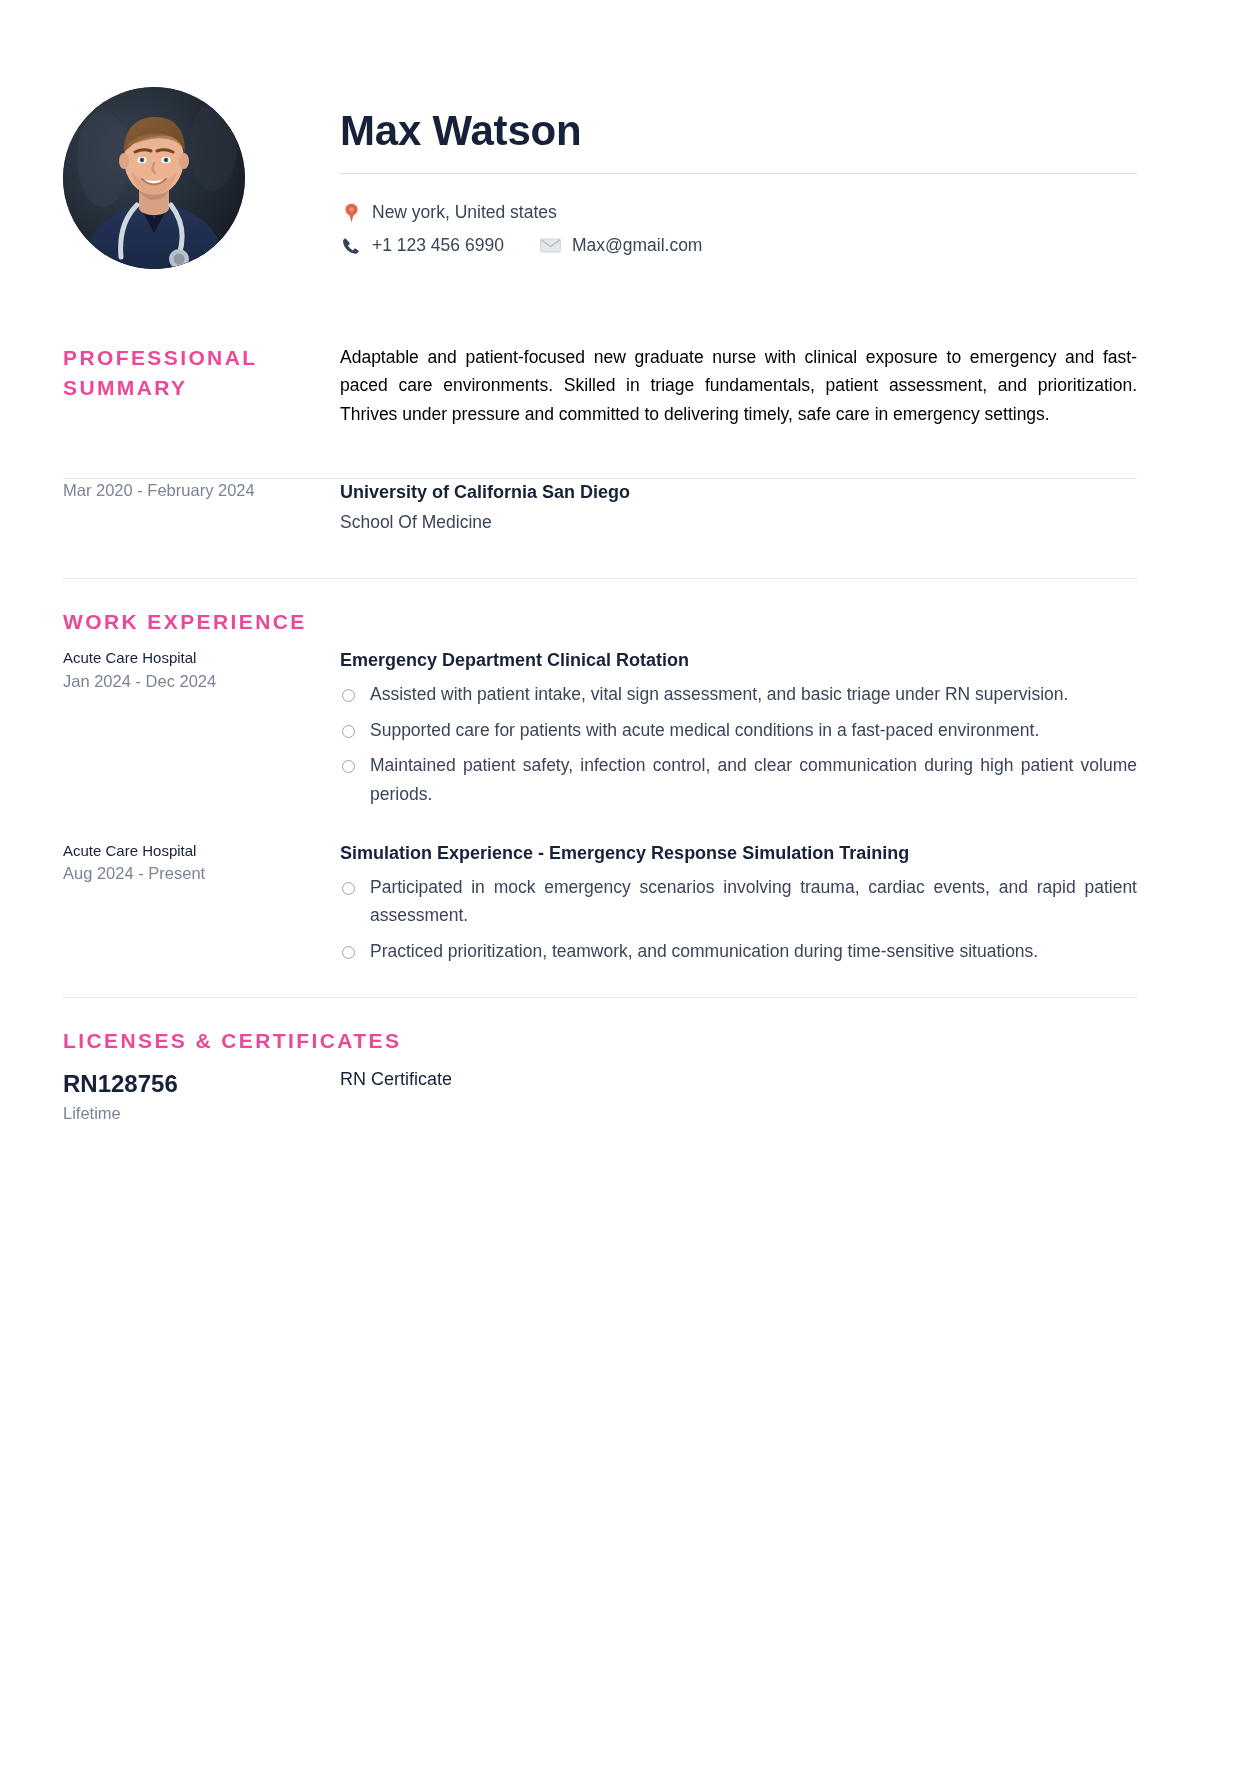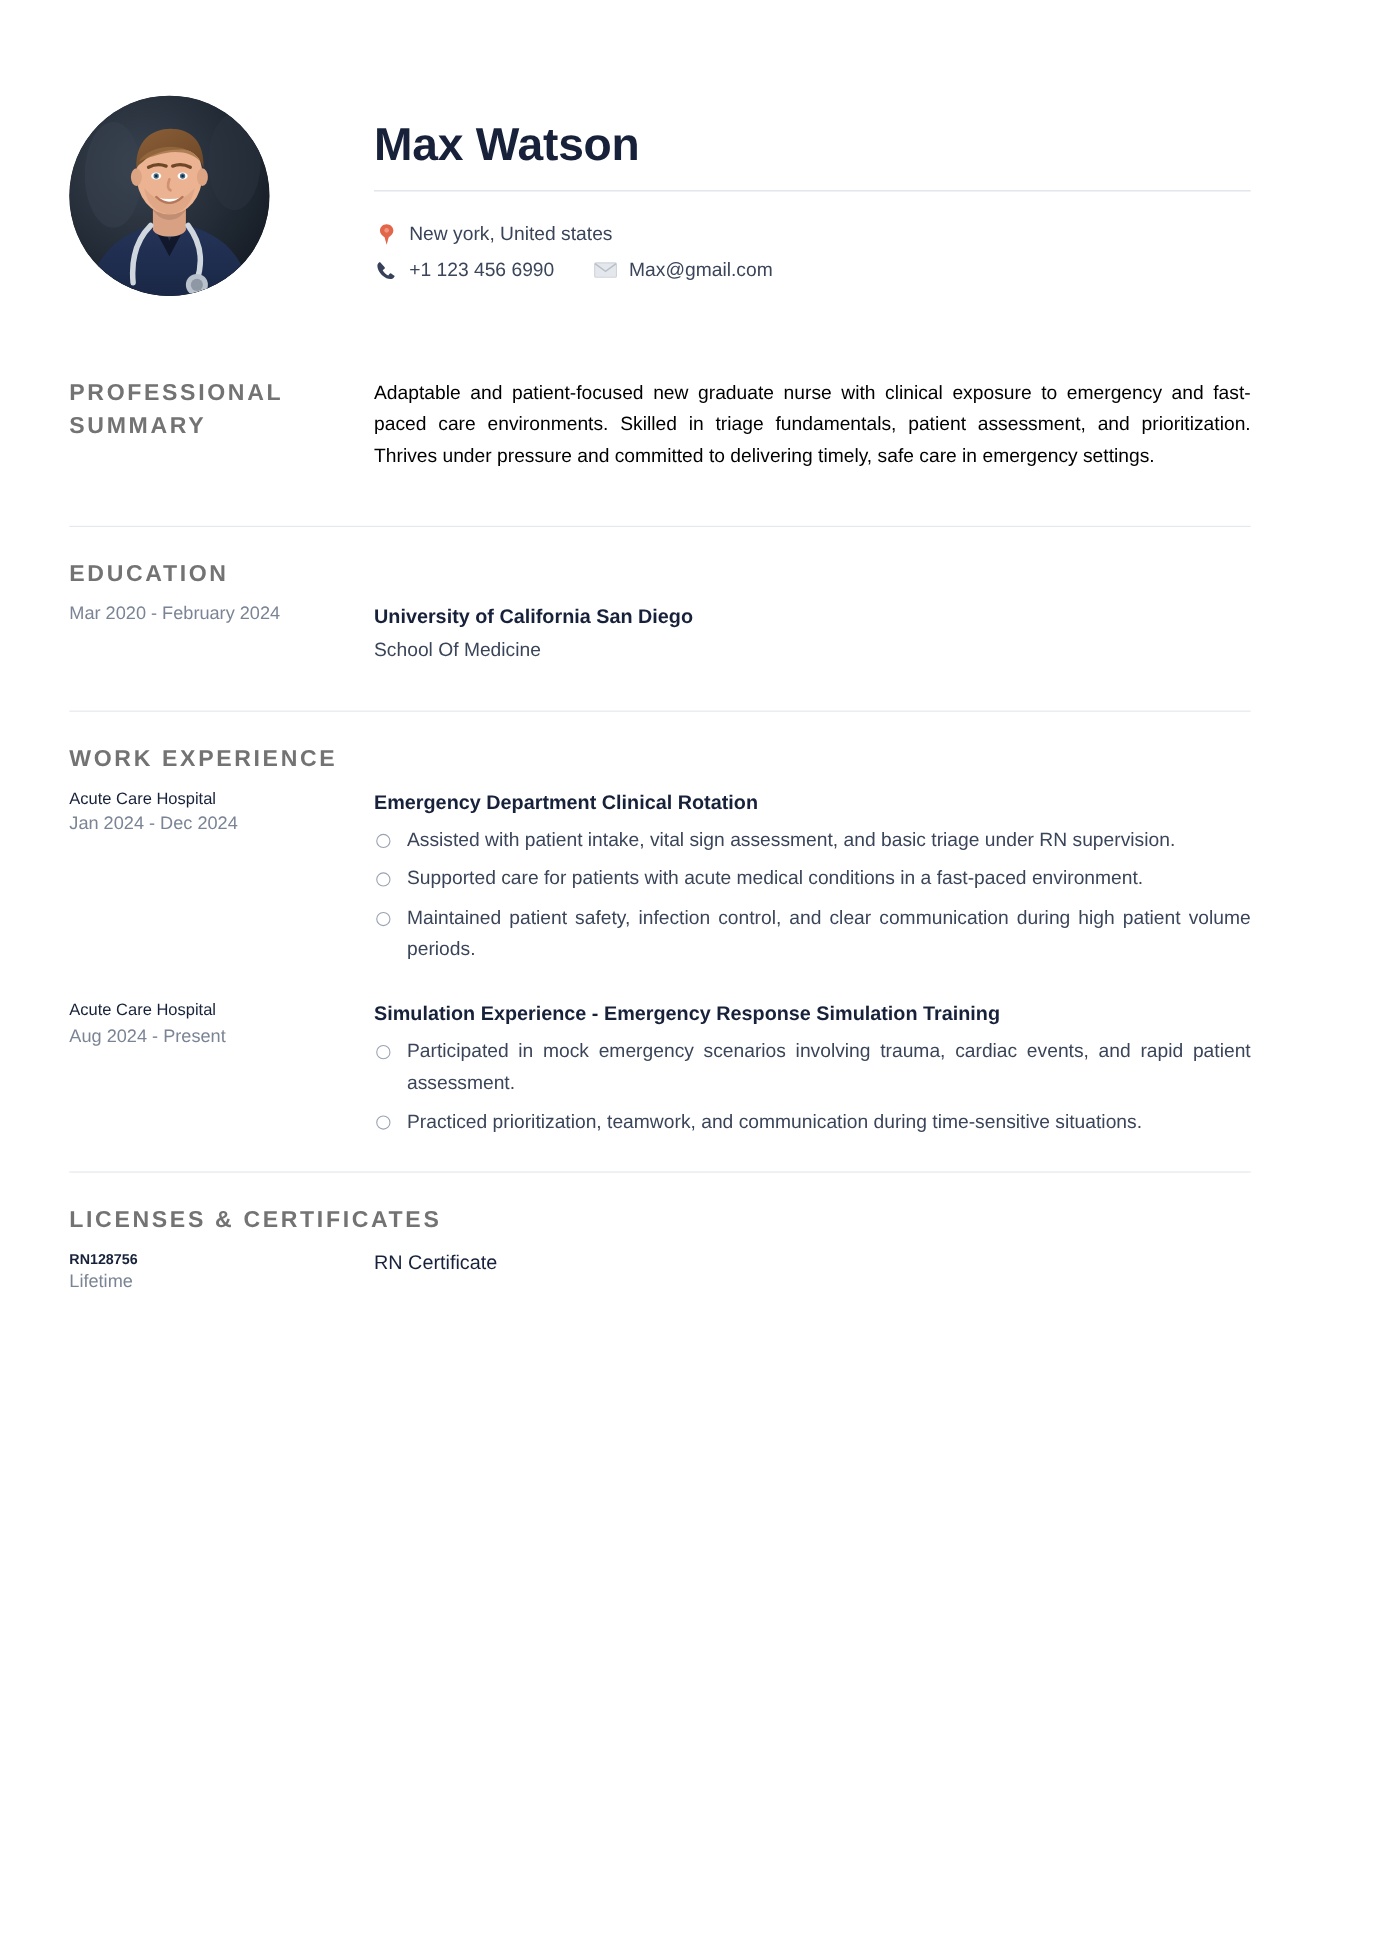--- a/index.html
+++ b/index.html
@@ -112,21 +112,21 @@
     width: 277px;
     flex: 0 0 277px;
   }
 
   .col-right { flex: 1 1 auto; }
 
   .sec-title {
     font-size: 21px;
     font-weight: 700;
     letter-spacing: 2.4px;
-    color: #737373;
+    color: #ec4899;
     text-transform: uppercase;
     line-height: 1.45;
   }
 
   
   .summary-block {
     display: flex;
     align-items: flex-start;
     padding-top: 28px;
     padding-bottom: 14px;
@@ -208,21 +208,21 @@
   }
 
   .edu-dept {
     font-size: 17.5px;
     color: #3b4559;
     line-height: 1.6;
     margin-top: 2px;
   }
 
   .cert-id {
-    font-size: 13px;
+    font-size: 24px;
     font-weight: 700;
     color: #17213a;
     line-height: 1.5;
   }
 
   .cert-sub {
     font-size: 16.5px;
     color: #7b8495;
     line-height: 1.45;
   }
@@ -361,23 +361,20 @@
       <div class="col-right">
         <p class="body-text">Adaptable and patient-focused new graduate nurse with clinical exposure to emergency and fast-paced care environments. Skilled in triage fundamentals, patient assessment, and prioritization. Thrives under pressure and committed to delivering timely, safe care in emergency settings.</p>
       </div>
     </div>
   </div>
 
   <div class="spacer-lg"></div>
 
   <div class="section">
     <div class="section-rule"></div>
-    <div class="block-head">
-      <div class="sec-title">EDUCATION</div>
-    </div>
 
     <div class="entry sec-grid">
       <div class="col-left">
         <div class="entry-meta-date">Mar 2020 - February 2024</div>
       </div>
       <div class="col-right">
         <div class="edu-school">University of California San Diego</div>
         <div class="edu-dept">School Of Medicine</div>
       </div>
     </div>

